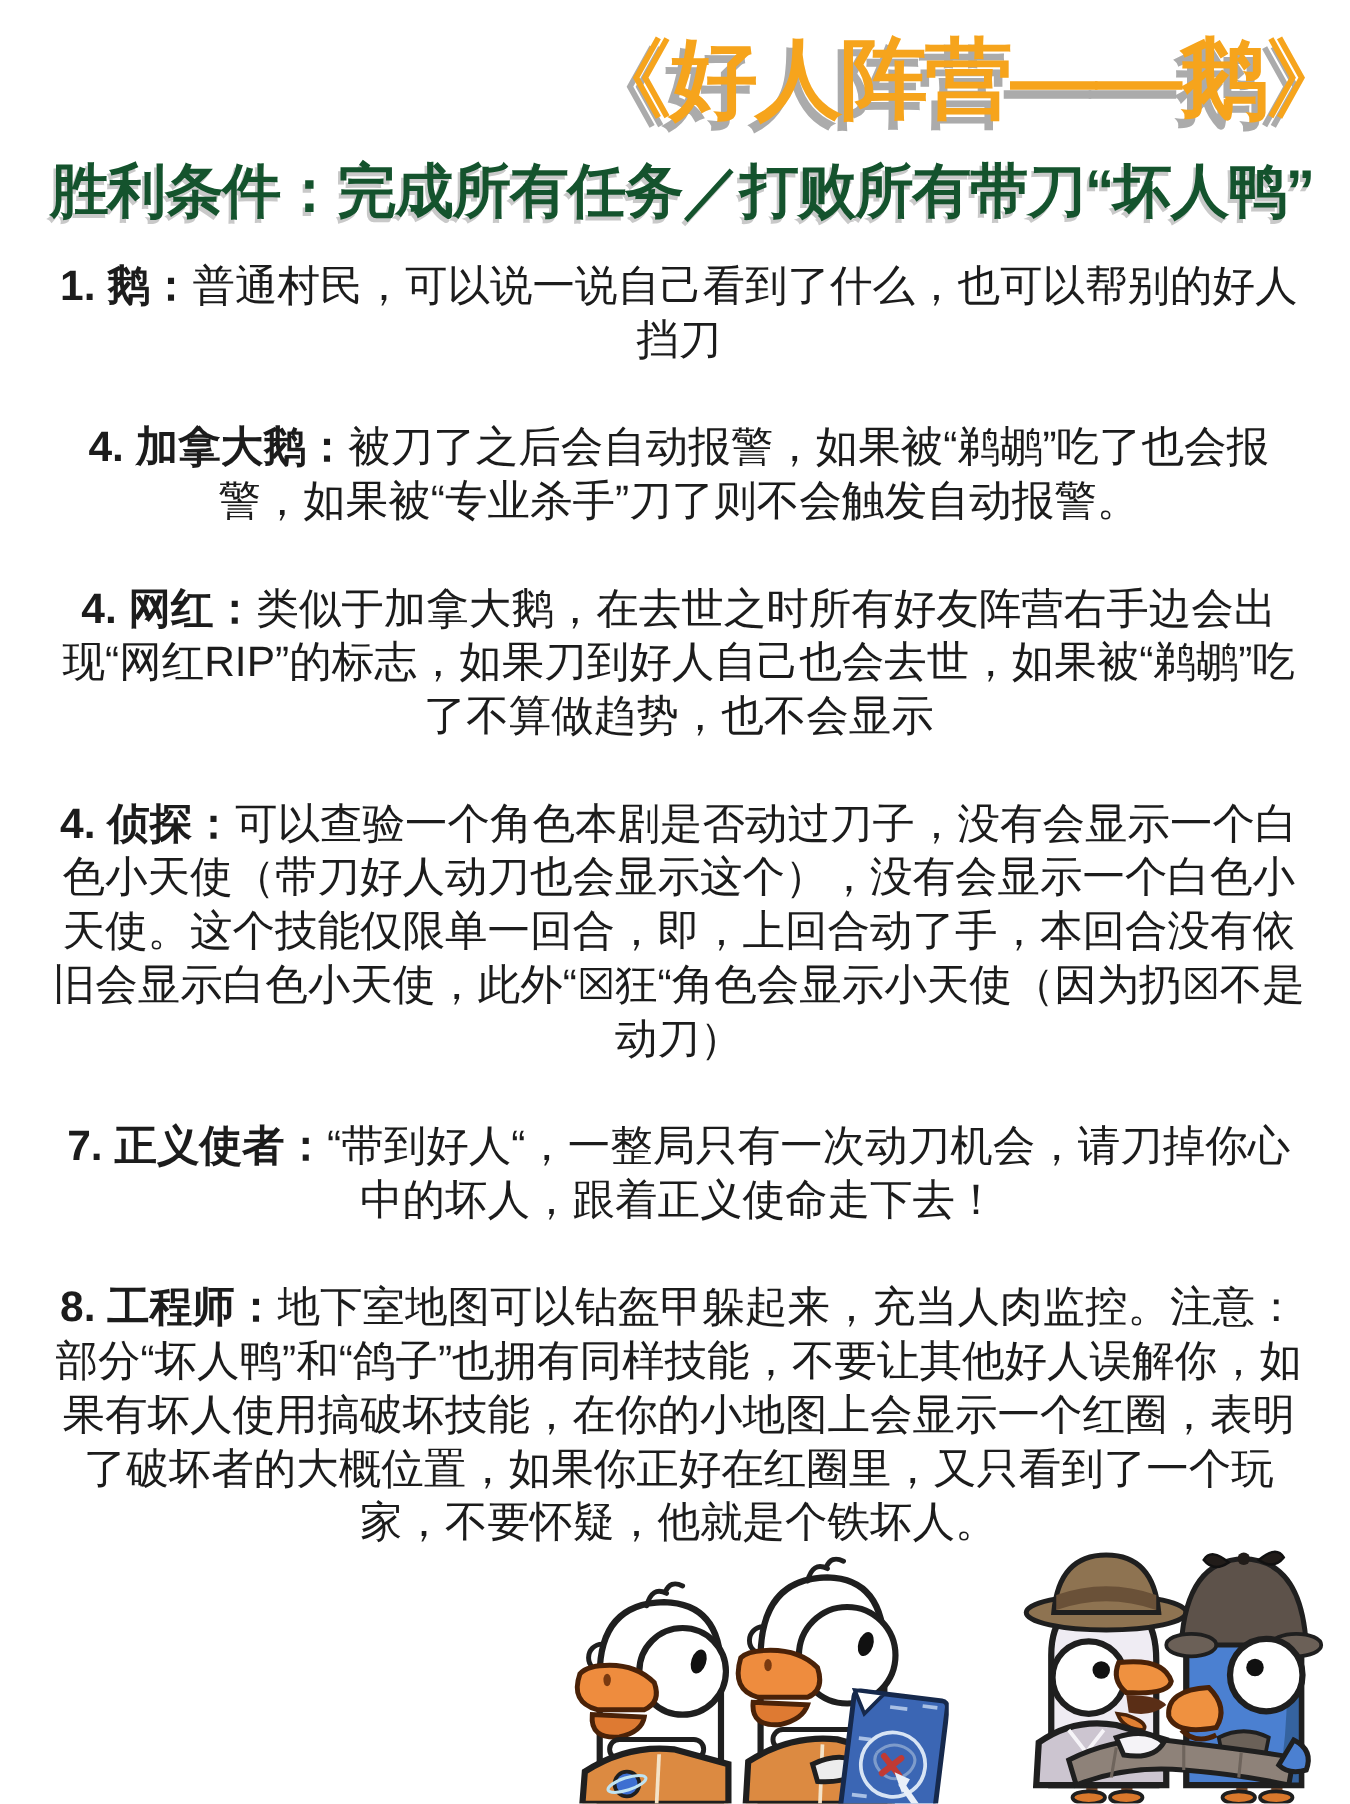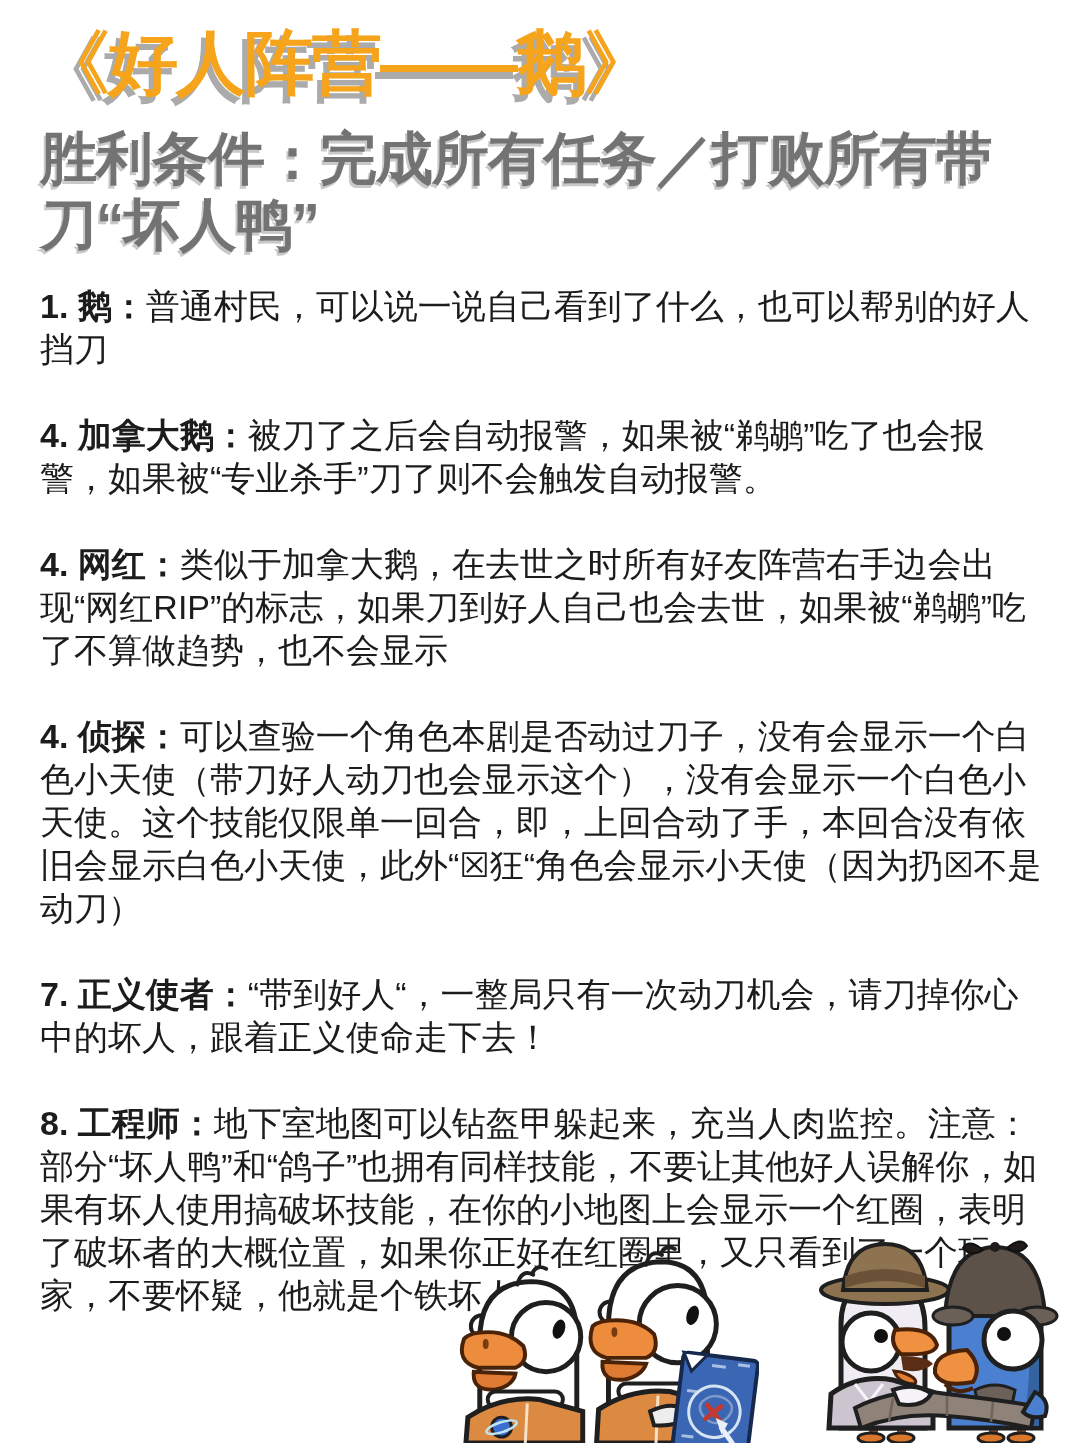--- a/index.html
+++ b/index.html
@@ -3,28 +3,28 @@
 <meta charset="utf-8">
 <style>
   html,body{margin:0;padding:0;background:#fff;}
   .page{
     position:relative;width:1080px;height:1443px;overflow:hidden;background:#ffffff;
     font-family:"Liberation Sans",sans-serif;color:#1c1c1c;
   }
   .title{
     margin:0;padding:24px 0 0 40px;
     font-size:70px;font-weight:900;line-height:1.12;letter-spacing:-2px;
-    color:#F6A41C;text-shadow:-5px 7px 0 #ABABAB;
+    color:#F6A41C;text-shadow:-5px 7px 0 #ABABAB;text-align:right;
   }
   .subtitle{
     margin:24px 0 0;padding:0 26px 0 40px;
-    font-size:57px;font-weight:900;line-height:1.15;letter-spacing:-1px;
-    color:#737373;text-shadow:-2px 3px 0 #C9C9C9;
+    font-size:47px;font-weight:900;line-height:1.15;letter-spacing:-1px;
+    color:#14532d;text-shadow:-2px 3px 0 #C9C9C9;
   }
-  .roles{margin:28px 34px 0 40px;font-size:34px;line-height:43px;}
+  .roles{margin:28px 34px 0 40px;font-size:34px;line-height:43px;text-align:center;}
   .role{margin:0 0 43px 0;}
   .role-label{font-weight:800;}
   .role-desc{font-weight:400;}
   .illus{position:absolute;}
   .illus-left{left:452px;top:1245px;width:307px;height:198px;}
   .illus-right{left:797px;top:1232px;width:283px;height:211px;}
   svg{display:block;}
 </style>
 </head>
 <body>

